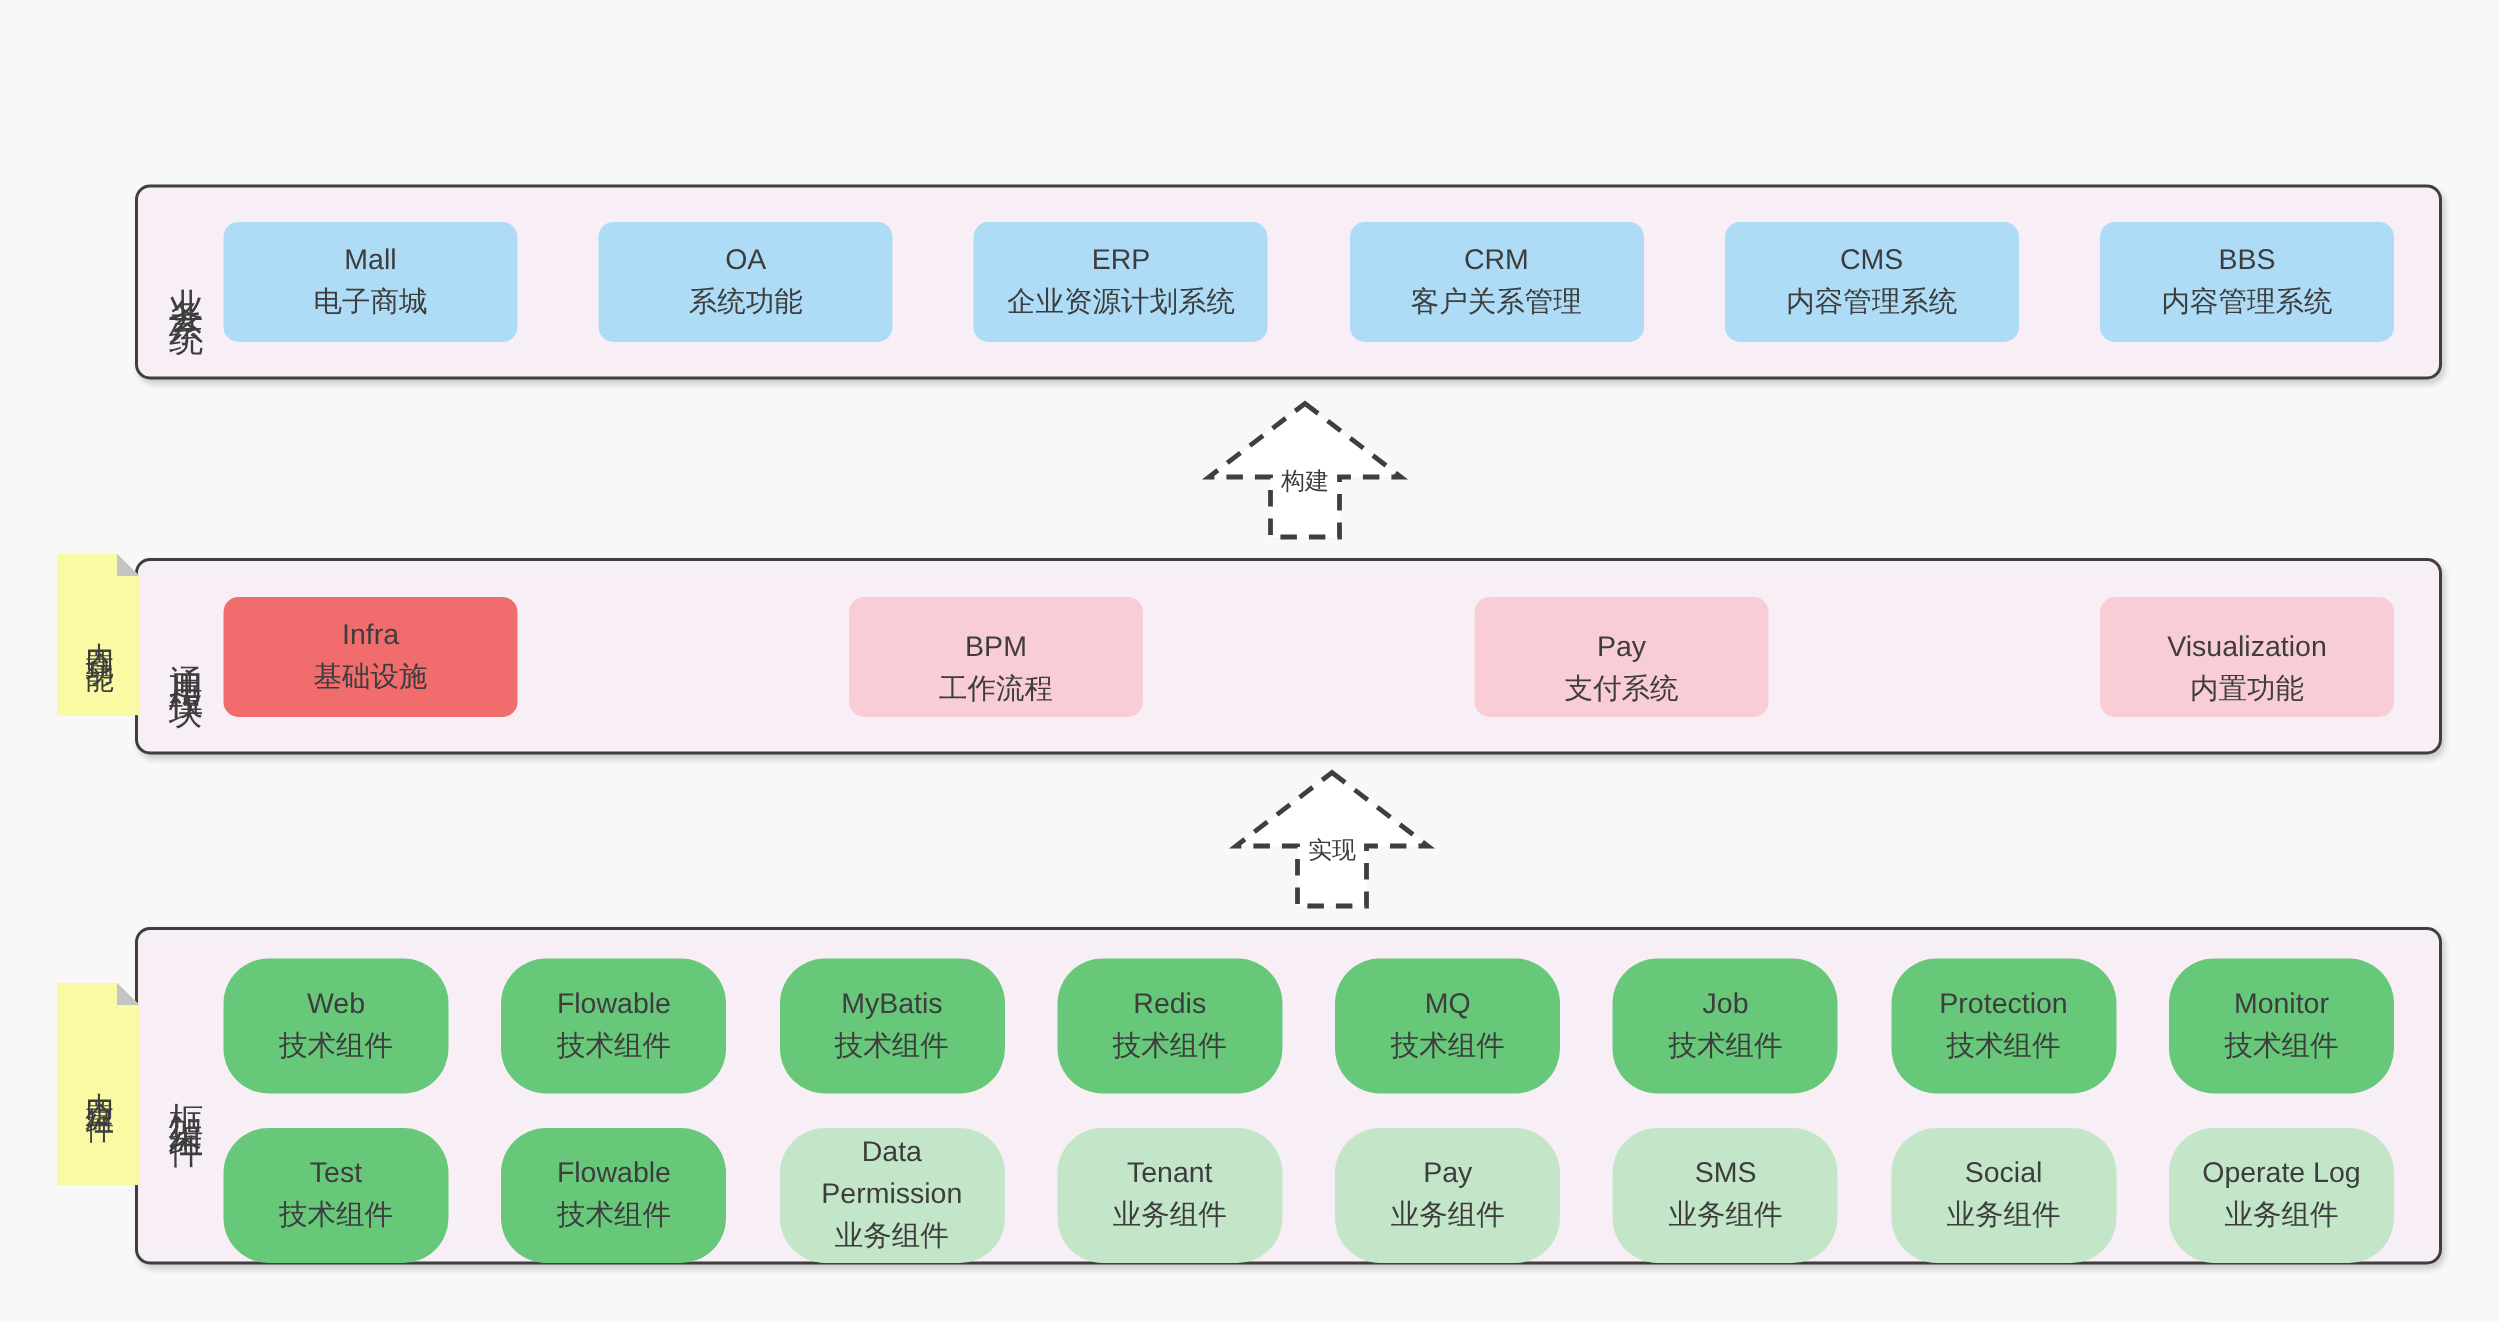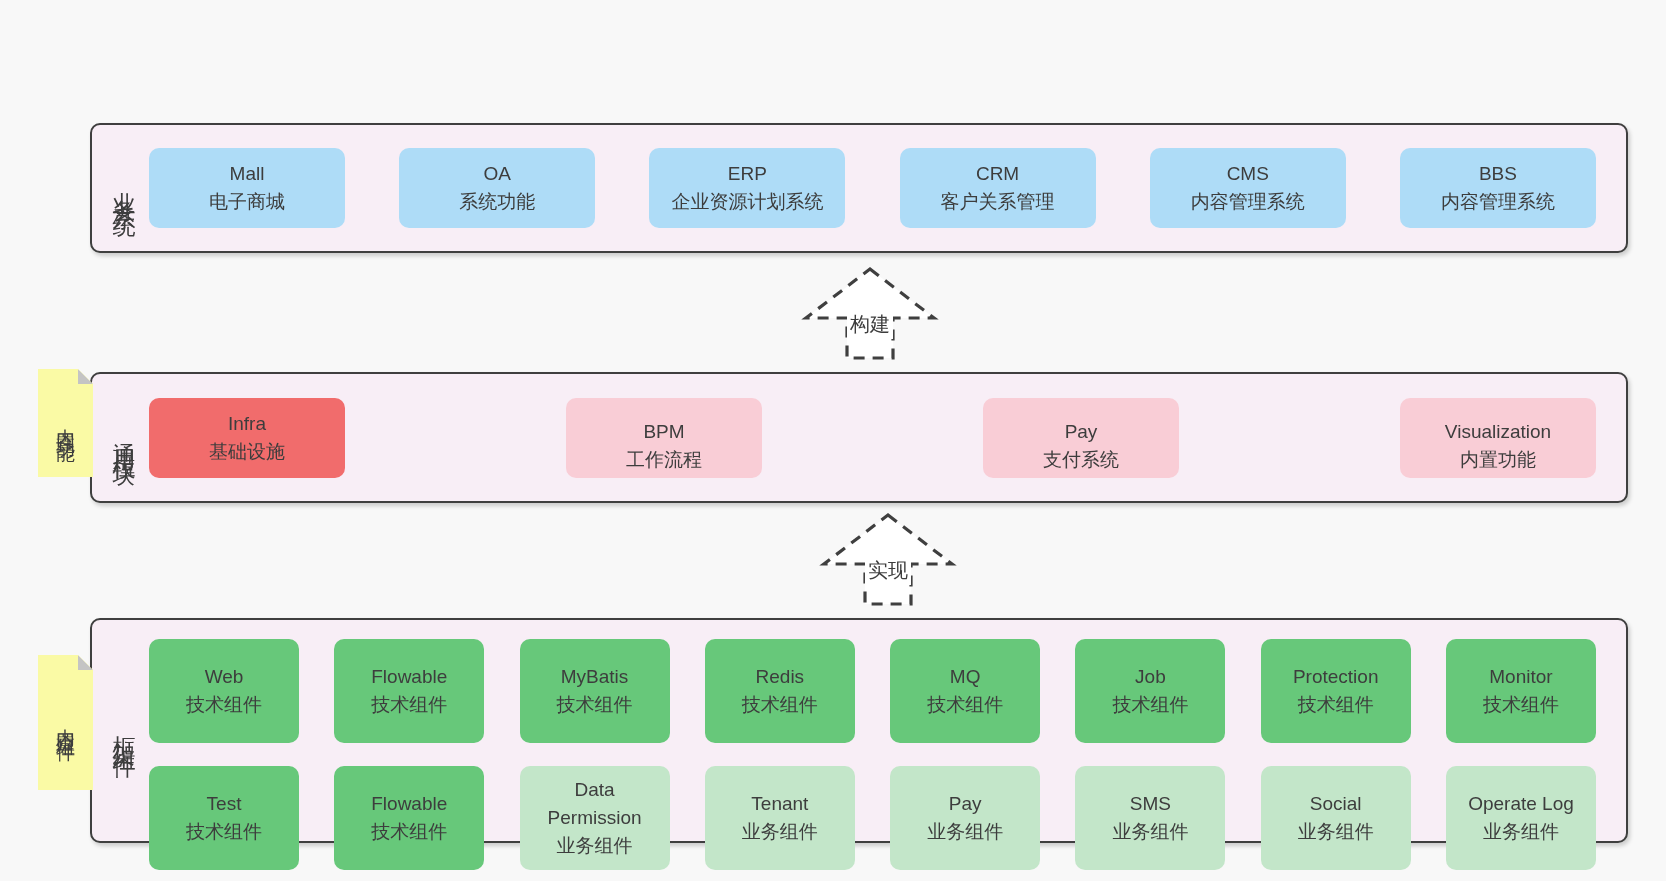--- a/index.html
+++ b/index.html
@@ -38,21 +38,21 @@
   }
   .band-3 .rows{justify-content:space-between; top:19px; bottom:17px;}
   .row{display:flex; justify-content:space-between; align-items:center;}
 
   .box{
     display:flex; flex-direction:column; align-items:center; justify-content:center;
     border-radius:10px; text-align:center; padding:4px 6px;
     font-size:19px; line-height:28px;
   }
   .band-1 .box,.band-2 .box{width:196px; height:80px;}
-  .band-3 .box{width:150px; height:104px;}
+  .band-3 .box{width:150px; height:90px;border-radius:30px;}
   .box-blue{background:var(--blue);}
   .box-red{background:var(--red);}
   .box-pink{background:var(--pink);justify-content:flex-end;}
   .box-green{background:var(--green);}
   .box-light_green{background:var(--light_green);}
 
   
   .sticky{
     position:absolute; left:38px; width:55px; z-index:5;
     background:var(--sticky_yellow);
@@ -72,21 +72,21 @@
   .sticky-2{top:369px; height:108px;}
   .sticky-3{top:655px; height:135px;}
 
   
   .arrow{position:absolute; width:140px; height:95px;}
   .arrow-1{left:800px; top:266px;}
   .arrow-2{left:818px; top:512px;}
   .arrow svg{display:block; width:140px; height:95px;}
   .arrow .arrow-label{
     position:absolute; top:44px; left:50%; transform:translateX(-50%);
-    background:#ffffff; padding:1px 3px; font-size:20px; white-space:nowrap;
+    background:#ffffff; padding:1px 3px; font-size:16px; white-space:nowrap;
     color:var(--text);
   }
 </style>
 </head>
 <body>
 
 <div class="canvas">
 
   <div class="band band-1">
     <div class="vlabel">

